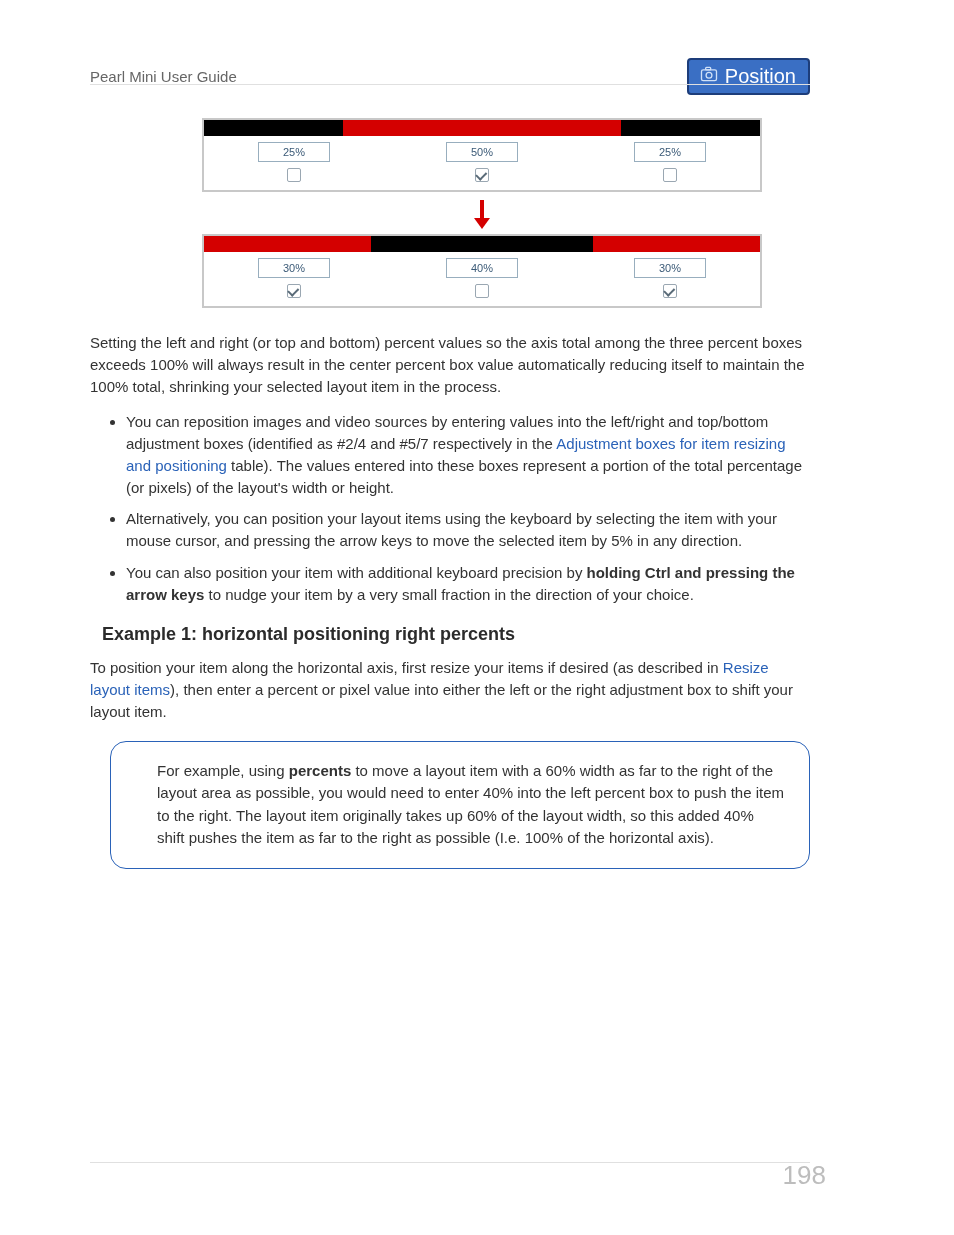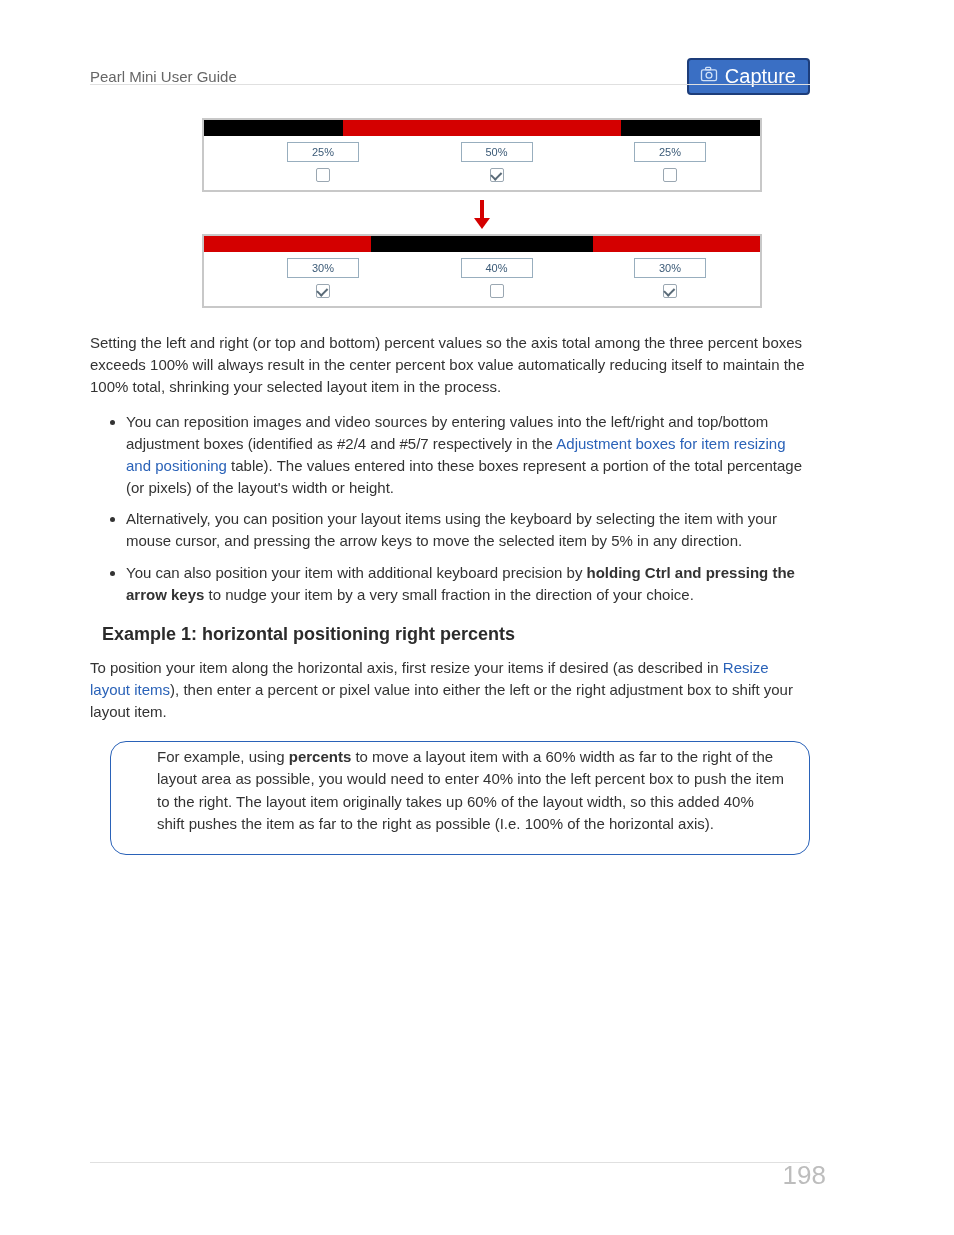--- a/index.html
+++ b/index.html
@@ -19,21 +19,21 @@
   }
   .badge svg { width: 20px; height: 20px; }
   .hdr-rule { position: absolute; left: 90px; right: 90px; top: 84px; height: 0; border-top: 1px solid #e0e0e0; }
 
   
   .diagram { position: absolute; left: 202px; top: 118px; width: 560px; }
   .panel { border: 2px solid #c8c8c8; background: #fff; }
   .bar { height: 16px; display: flex; width: 100%; }
   .bar .seg-black { background: #000; }
   .bar .seg-red   { background: #d40000; }
-  .row-inputs { display: flex; justify-content: space-between; padding: 6px 50px 8px 50px; margin-left: 29px; }
+  .row-inputs { display: flex; justify-content: space-between; padding: 6px 50px 8px 50px; }
   .col { display: flex; flex-direction: column; align-items: center; gap: 6px; width: 80px; }
   .pct {
     width: 72px; height: 20px; border: 1px solid #98aebe; background: #fff;
     text-align: center; font-size: 11px; color: #3b5a77; line-height: 18px;
   }
   .chk {
     width: 14px; height: 14px; border: 1px solid #9aa7b2; border-radius: 2px; background: #fff;
     display: inline-flex; align-items: center; justify-content: center;
   }
   .chk.checked::after {
@@ -49,21 +49,21 @@
   .para { margin: 0 0 14px 0; }
   h3.sec { font-size: 18px; font-weight: 700; color: #2b2b2b; margin: 16px 0 10px 12px; }
   ul.bul { list-style: disc; margin: 0 0 14px 36px; }
   ul.bul li { margin-bottom: 10px; }
   a.lk { color: #2a62b8; text-decoration: none; }
   b { font-weight: 700; }
 
   .note {
     margin-top: 18px; margin-left: 20px;
     border: 1px solid #2a62b8; border-radius: 16px;
-    padding: 4px 24px 18px 46px;
+    padding: 18px 24px 18px 46px;
     font-size: 15px; line-height: 1.5; color: #333;
   }
 
   
   .ft { position: absolute; left: 90px; right: 90px; bottom: 72px; }
   .ft-rule { border-top: 1px solid #e0e0e0; }
   .pagenum { position: absolute; right: 74px; bottom: 44px; color: #bdbdbd; font-size: 26px; }
 </style>
 </head>
 <body>
@@ -73,21 +73,21 @@
   <div class="hdr">
     <div class="hdr-left">Pearl Mini User Guide</div>
     <div class="badge">
       <span>
         <svg viewBox="0 0 24 24" fill="none" stroke="#cfe0f7" stroke-width="1.6">
           <rect x="3" y="7" width="18" height="13" rx="2"></rect>
           <circle cx="12" cy="13.5" r="3.5"></circle>
           <rect x="8" y="4" width="6" height="3" rx="1"></rect>
         </svg>
       </span>
-      <span>Capture</span>
+      <span>Position</span>
     </div>
   </div>
   <div class="hdr-rule"></div>
 
   <div class="diagram">
     <div class="panel">
       <div class="bar" id="barA">
           <div class="seg-black" style="width: 25%;"></div>
           <div class="seg-red" style="width: 50%;"></div>
           <div class="seg-black" style="width: 25%;"></div>

